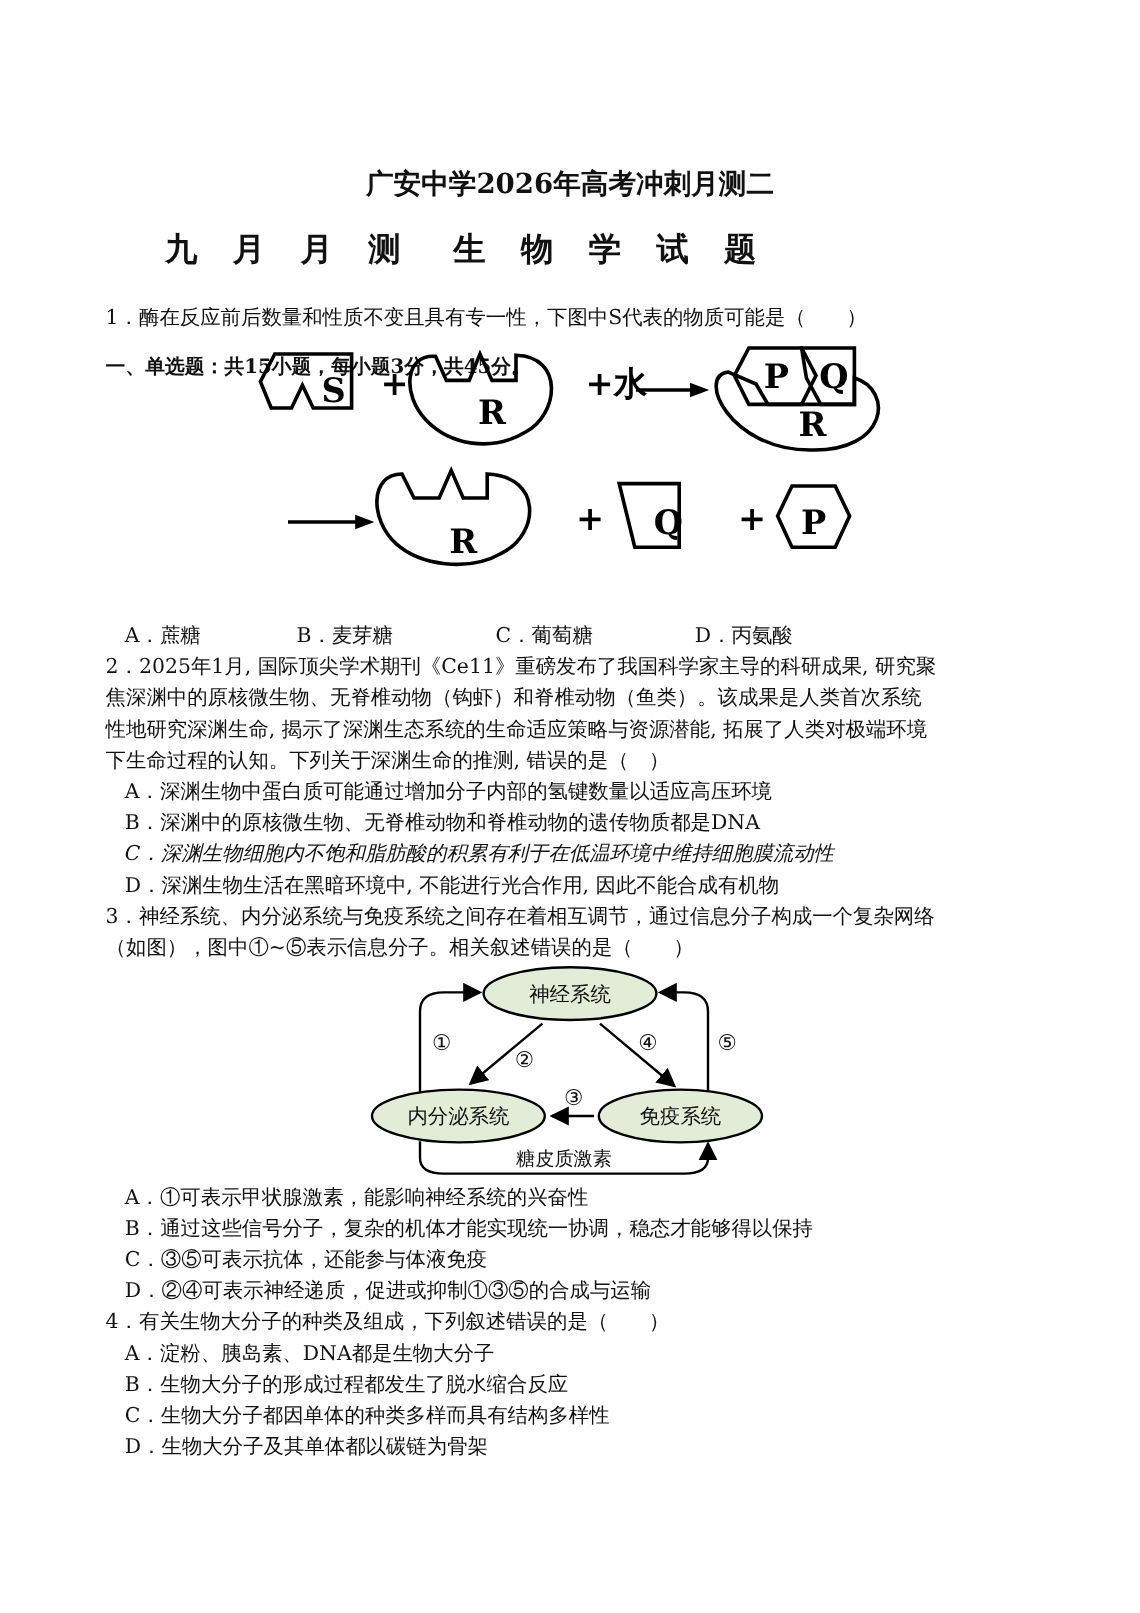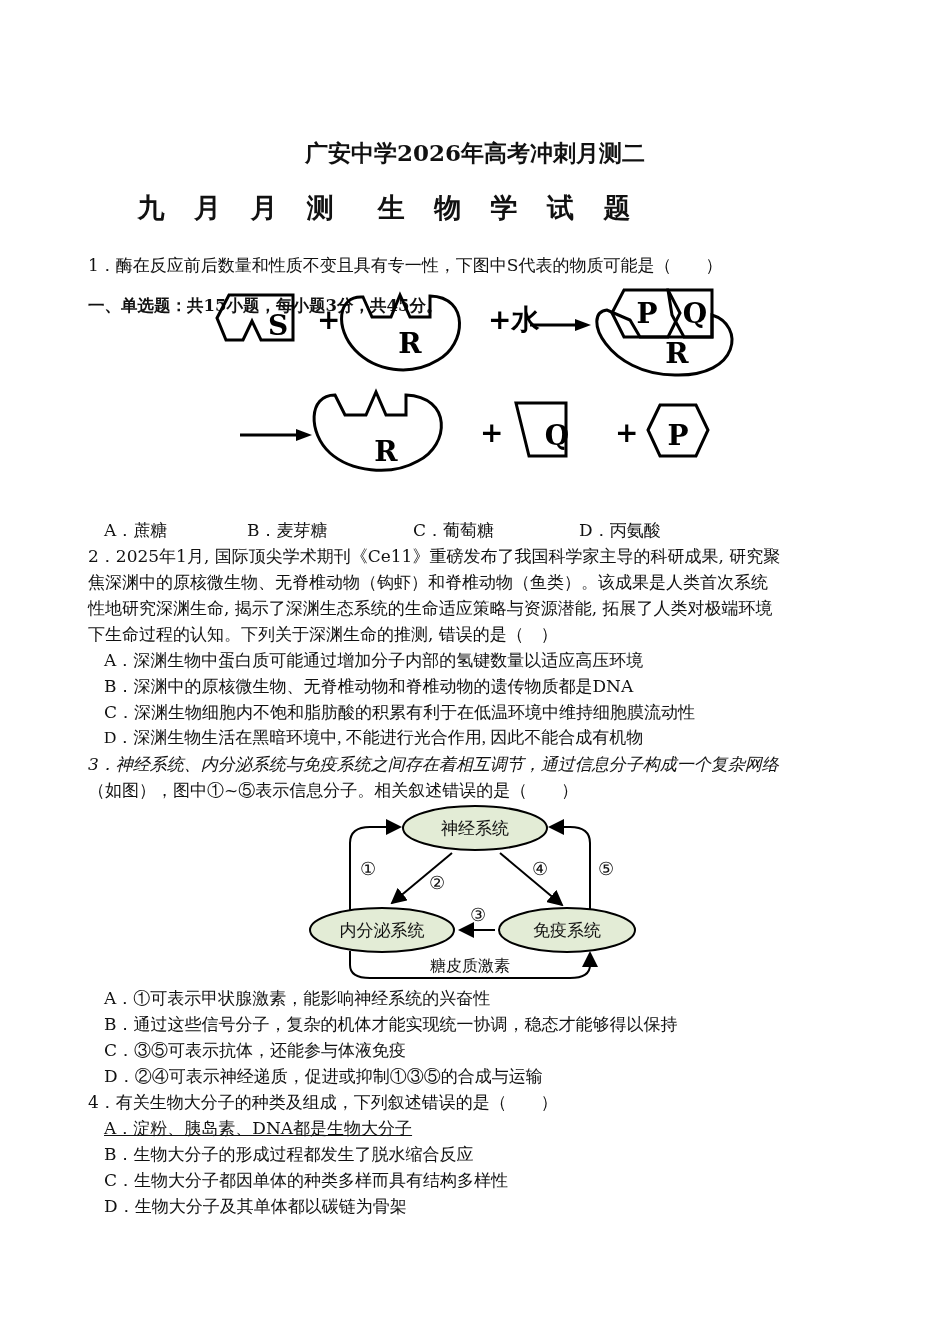--- a/index.html
+++ b/index.html
@@ -84,24 +84,24 @@
 <div class="line opt inline-opts" style="top:517px;">
   <span style="width:143px;">A．蔗糖</span><span style="width:166px;">B．麦芽糖</span><span style="width:166px;">C．葡萄糖</span><span>D．丙氨酸</span>
 </div>
 
 <div class="line" style="top:543px;">2．2025年1月, 国际顶尖学术期刊《Ce11》重磅发布了我国科学家主导的科研成果, 研究聚</div>
 <div class="line" style="top:569px;">焦深渊中的原核微生物、无脊椎动物（钩虾）和脊椎动物（鱼类）。该成果是人类首次系统</div>
 <div class="line" style="top:595px;">性地研究深渊生命, 揭示了深渊生态系统的生命适应策略与资源潜能, 拓展了人类对极端环境</div>
 <div class="line" style="top:621px;">下生命过程的认知。下列关于深渊生命的推测, 错误的是（　）</div>
 <div class="line opt" style="top:647px;">A．深渊生物中蛋白质可能通过增加分子内部的氢键数量以适应高压环境</div>
 <div class="line opt" style="top:673px;">B．深渊中的原核微生物、无脊椎动物和脊椎动物的遗传物质都是DNA</div>
-<div class="line opt" style="top:699px;">C．深渊生物细胞内不饱和脂肪酸的积累有利于在低温环境中维持细胞膜流动性</div>
-<div class="line opt" style="top:725px;font-family:Liberation Serif, serif;">D．深渊生物生活在黑暗环境中, 不能进行光合作用, 因此不能合成有机物</div>
+<div class="line opt" style="top:699px;font-style:italic;">C．深渊生物细胞内不饱和脂肪酸的积累有利于在低温环境中维持细胞膜流动性</div>
+<div class="line opt" style="top:725px;">D．深渊生物生活在黑暗环境中, 不能进行光合作用, 因此不能合成有机物</div>
 
-<div class="line" style="top:751px;font-style:italic;">3．神经系统、内分泌系统与免疫系统之间存在着相互调节，通过信息分子构成一个复杂网络</div>
+<div class="line" style="top:751px;">3．神经系统、内分泌系统与免疫系统之间存在着相互调节，通过信息分子构成一个复杂网络</div>
 <div class="line" style="top:777px;">（如图），图中①~⑤表示信息分子。相关叙述错误的是（　　）</div>
 
 <svg style="position:absolute;left:300px;top:803px;" width="350" height="180" viewBox="0 0 350 180">
   <defs>
     <marker id="ah" markerWidth="8" markerHeight="8" refX="7" refY="4" orient="auto">
       <path d="M0,0 L8,4 L0,8 Z" fill="#000"></path>
     </marker>
   </defs>
   <g fill="none" stroke="#000" stroke-width="2">
 
@@ -138,16 +138,16 @@
     <text x="170" y="168">糖皮质激素</text>
   </g>
 </svg>
 
 <div class="line opt" style="top:985px;">A．①可表示甲状腺激素，能影响神经系统的兴奋性</div>
 <div class="line opt" style="top:1011px;">B．通过这些信号分子，复杂的机体才能实现统一协调，稳态才能够得以保持</div>
 <div class="line opt" style="top:1037px;">C．③⑤可表示抗体，还能参与体液免疫</div>
 <div class="line opt" style="top:1063px;">D．②④可表示神经递质，促进或抑制①③⑤的合成与运输</div>
 
 <div class="line" style="top:1089px;">4．有关生物大分子的种类及组成，下列叙述错误的是（　　）</div>
-<div class="line opt" style="top:1115px;text-decoration:underline;">A．淀粉、胰岛素、DNA都是生物大分子</div>
+<div class="line opt" style="top:1115px;">A．淀粉、胰岛素、DNA都是生物大分子</div>
 <div class="line opt" style="top:1141px;">B．生物大分子的形成过程都发生了脱水缩合反应</div>
 <div class="line opt" style="top:1167px;">C．生物大分子都因单体的种类多样而具有结构多样性</div>
 <div class="line opt" style="top:1193px;">D．生物大分子及其单体都以碳链为骨架</div>
 
 </body></html>

